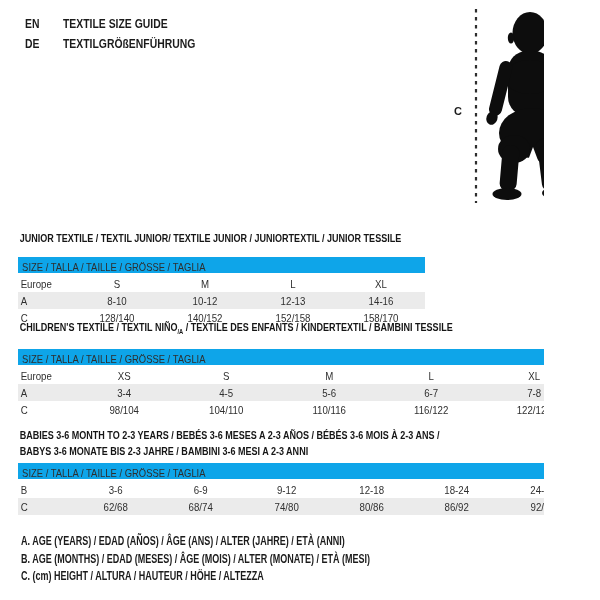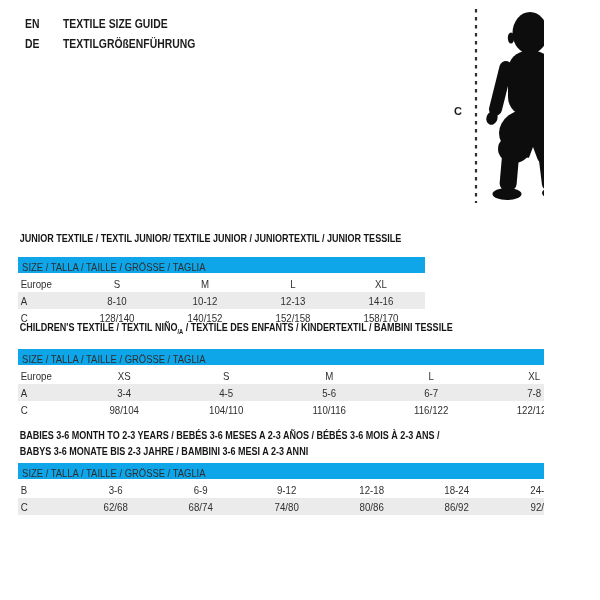--- a/index.html
+++ b/index.html
@@ -180,14 +180,19 @@
       <div class="tlabel">C</div>
       <div class="tcell">62/68</div>
       <div class="tcell">68/74</div>
       <div class="tcell">74/80</div>
       <div class="tcell">80/86</div>
       <div class="tcell">86/92</div>
       <div class="tcell">92/98</div>
     </div>
   </section>
 
+  <div class="legend">
+    <div class="legend-line">A. AGE (YEARS) / EDAD (AÑOS) / ÂGE (ANS) / ALTER (JAHRE) / ETÀ (ANNI)</div>
+    <div class="legend-line">B. AGE (MONTHS) / EDAD (MESES) / ÂGE (MOIS) / ALTER (MONATE) / ETÀ (MESI)</div>
+    <div class="legend-line">C. (cm) HEIGHT / ALTURA / HAUTEUR / HÖHE / ALTEZZA</div>
+  </div>
 
 </div>
 
 </body></html>

